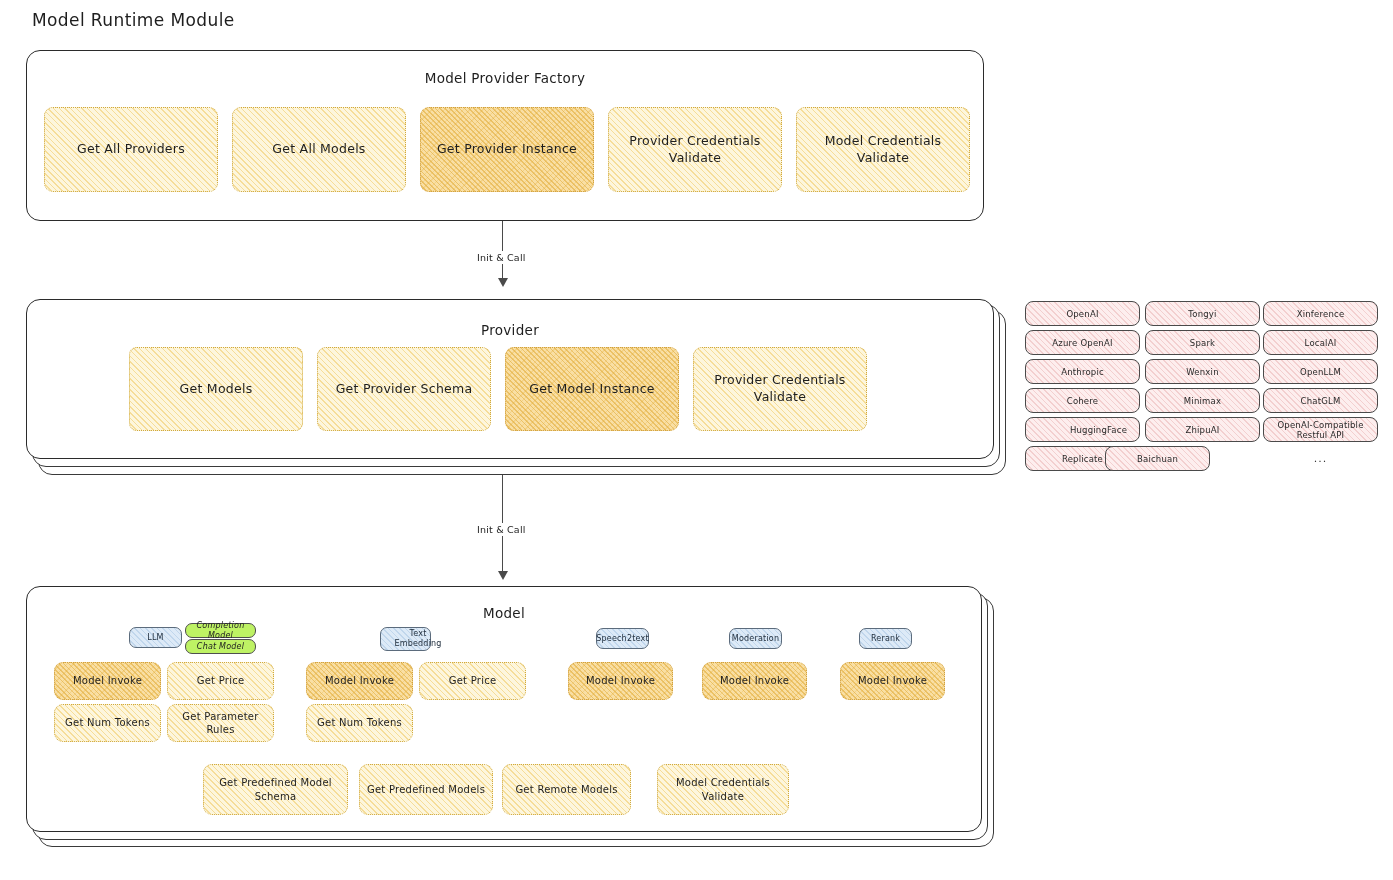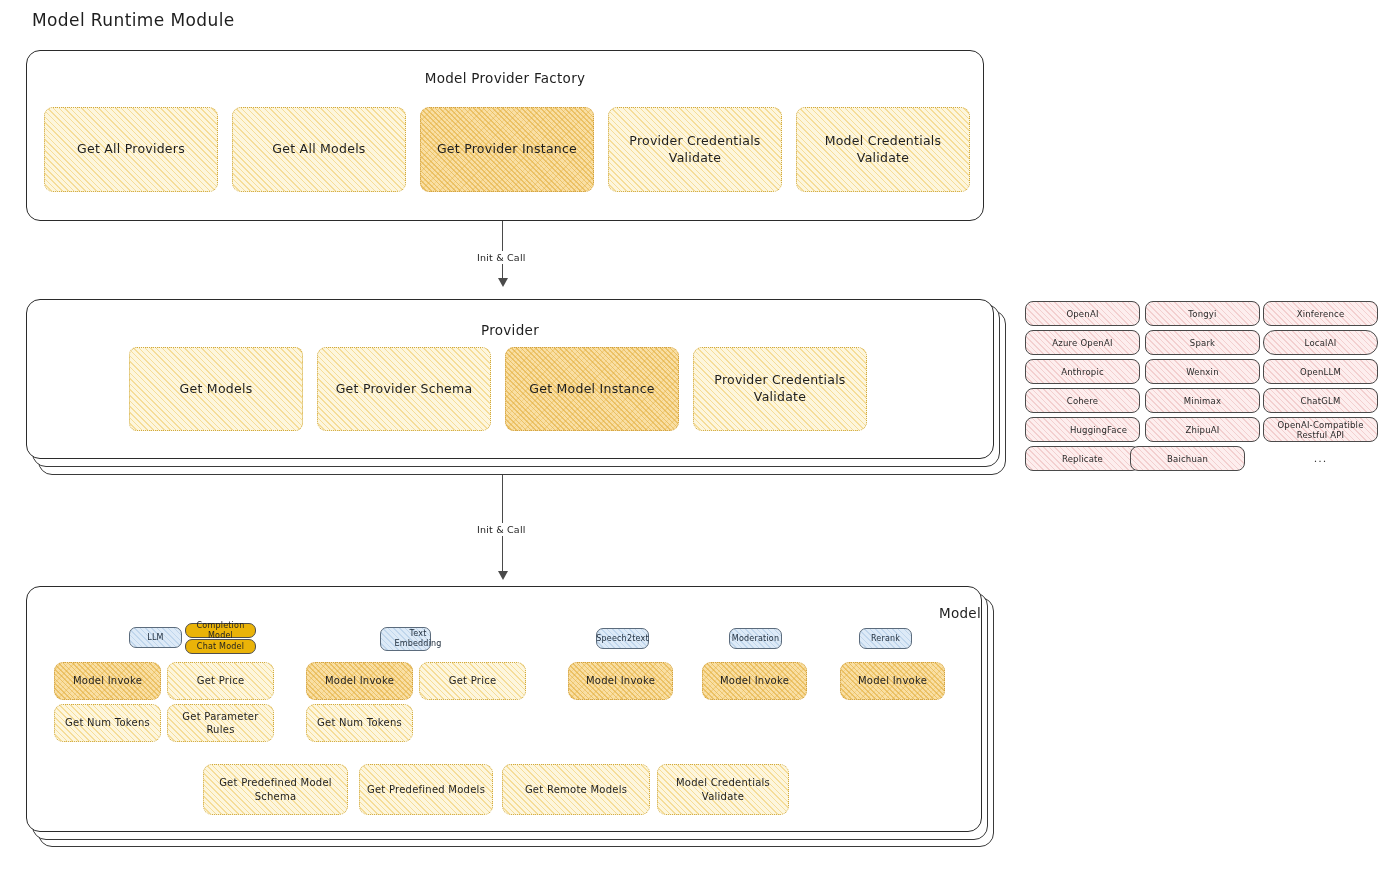--- a/index.html
+++ b/index.html
@@ -134,24 +134,25 @@
     background-color: #ddeaf7;
     background-image:
       repeating-linear-gradient(45deg,
         rgba(150,185,220,.40) 0px,
         rgba(150,185,220,.40) 1px,
         rgba(255,255,255,0) 1px,
         rgba(255,255,255,0) 4px);
     padding: 1px 3px;
   }
   .badge.plain {
-    background-color: #eab308;
+    background-color: #bef264;
     background-image: none;
     border-color: #4e4e4e;
     color: #222;
+    font-style: italic;
   }
   .badge-ellipsis {
     position: absolute;
     font-size: 11px;
     color: #3a3a3a;
     letter-spacing: 1px;
   }
 
   
   .conn-line {
@@ -209,37 +210,37 @@
 <div class="ptag" style="left:1025px; top:359px; width:115px; height:25px;">Anthropic</div>
 <div class="ptag" style="left:1025px; top:388px; width:115px; height:25px;">Cohere</div>
 <div class="ptag" style="left:1025px; top:417px; width:115px; height:25px;padding-left:36px;">HuggingFace</div>
 <div class="ptag" style="left:1025px; top:446px; width:115px; height:25px;">Replicate</div>
 
 <div class="ptag" style="left:1145px; top:301px; width:115px; height:25px;">Tongyi</div>
 <div class="ptag" style="left:1145px; top:330px; width:115px; height:25px;">Spark</div>
 <div class="ptag" style="left:1145px; top:359px; width:115px; height:25px;">Wenxin</div>
 <div class="ptag" style="left:1145px; top:388px; width:115px; height:25px;">Minimax</div>
 <div class="ptag" style="left:1145px; top:417px; width:115px; height:25px;">ZhipuAI</div>
-<div class="ptag" style="left:1130px; top:446px; width:115px; height:25px;text-align:right;">Baichuan</div>
+<div class="ptag" style="left:1105px; top:446px; width:105px; height:25px;text-align:right;">Baichuan</div>
 
 <div class="ptag" style="left:1263px; top:301px; width:115px; height:25px;">Xinference</div>
-<div class="ptag" style="left:1263px; top:330px; width:115px; height:25px;border-radius:12px;">LocalAI</div>
+<div class="ptag" style="left:1263px; top:330px; width:115px; height:25px;">LocalAI</div>
 <div class="ptag" style="left:1263px; top:359px; width:115px; height:25px;">OpenLLM</div>
 <div class="ptag" style="left:1263px; top:388px; width:115px; height:25px;">ChatGLM</div>
 <div class="ptag" style="left:1263px; top:417px; width:115px; height:25px;">OpenAI-Compatible Restful API</div>
 <div class="ptag-ellipsis" style="left:1263px; top:452px; width:115px;">...</div>
 
 <div class="conn-line" style="left:502px; top:475px; height:100px;"></div>
 <div class="conn-head" style="left:497.5px; top:571px;"></div>
 <div class="conn-label" style="left:473px; top:523px;">Init &amp; Call</div>
 
 <div class="deck-sheet" style="left:38px; top:597px; width:956px; height:250px;"></div>
 <div class="deck-sheet" style="left:32px; top:592px; width:956px; height:248px;"></div>
 <div class="panel" style="left:26px; top:586px; width:956px; height:246px; z-index:1;">
-  <div class="panel-title" style="top:18px;text-align:right;">Model</div>
+  <div class="panel-title" style="top:18px;">Model</div>
 </div>
 
 <div class="badge" style="left:129px; top:627px; width:53px; height:21px; z-index:2;">LLM</div>
 <div class="badge plain" style="left:185px; top:623px; width:71px; height:15px; z-index:2;">Completion Model</div>
 <div class="badge plain" style="left:185px; top:639px; width:71px; height:15px; z-index:2;">Chat Model</div>
 <div class="node small hi" style="left:54px; top:662px; width:107px; height:38px; z-index:2;">Model Invoke</div>
 <div class="node small" style="left:167px; top:662px; width:107px; height:38px; z-index:2;">Get Price</div>
 <div class="node small" style="left:54px; top:704px; width:107px; height:38px; z-index:2;">Get Num Tokens</div>
 <div class="node small" style="left:167px; top:704px; width:107px; height:38px; z-index:2;">Get Parameter Rules</div>
 
@@ -253,14 +254,14 @@
 
 <div class="badge" style="left:729px; top:628px; width:53px; height:21px; z-index:2;">Moderation</div>
 <div class="node small hi" style="left:702px; top:662px; width:105px; height:38px; z-index:2;">Model Invoke</div>
 
 <div class="badge" style="left:859px; top:628px; width:53px; height:21px; z-index:2;">Rerank</div>
 <div class="node small hi" style="left:840px; top:662px; width:105px; height:38px; z-index:2;">Model Invoke</div>
 <div class="badge-ellipsis" style="left:951px; top:631px;">...</div>
 
 <div class="node small" style="left:203px; top:764px; width:145px; height:51px; z-index:2;">Get Predefined Model Schema</div>
 <div class="node small" style="left:359px; top:764px; width:134px; height:51px; z-index:2;">Get Predefined Models</div>
-<div class="node small" style="left:502px; top:764px; width:148px; height:51px; z-index:2;">Get Remote Models</div>
+<div class="node small" style="left:502px; top:764px; width:129px; height:51px; z-index:2;">Get Remote Models</div>
 <div class="node small" style="left:657px; top:764px; width:132px; height:51px; z-index:2;">Model Credentials Validate</div>
 
 </body></html>

